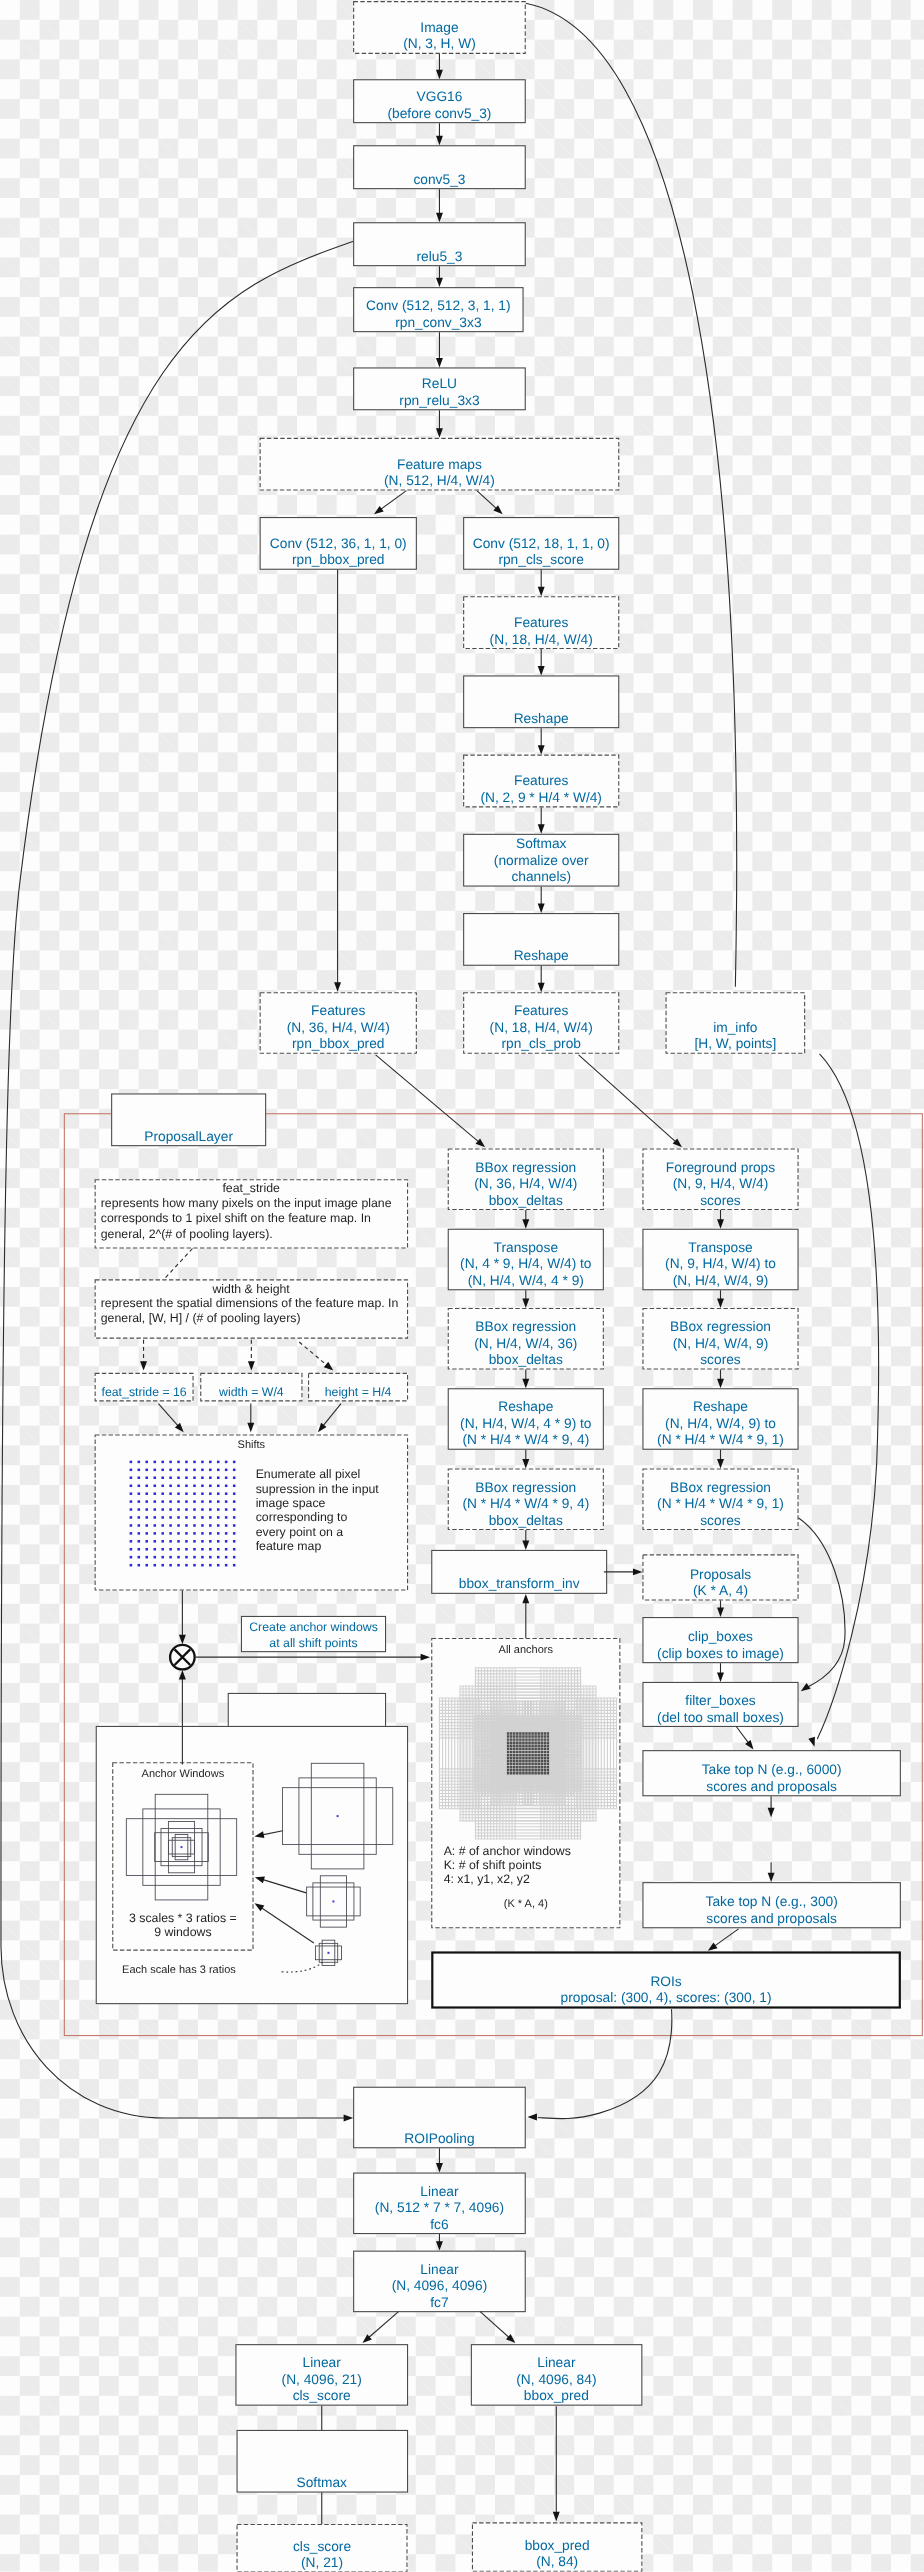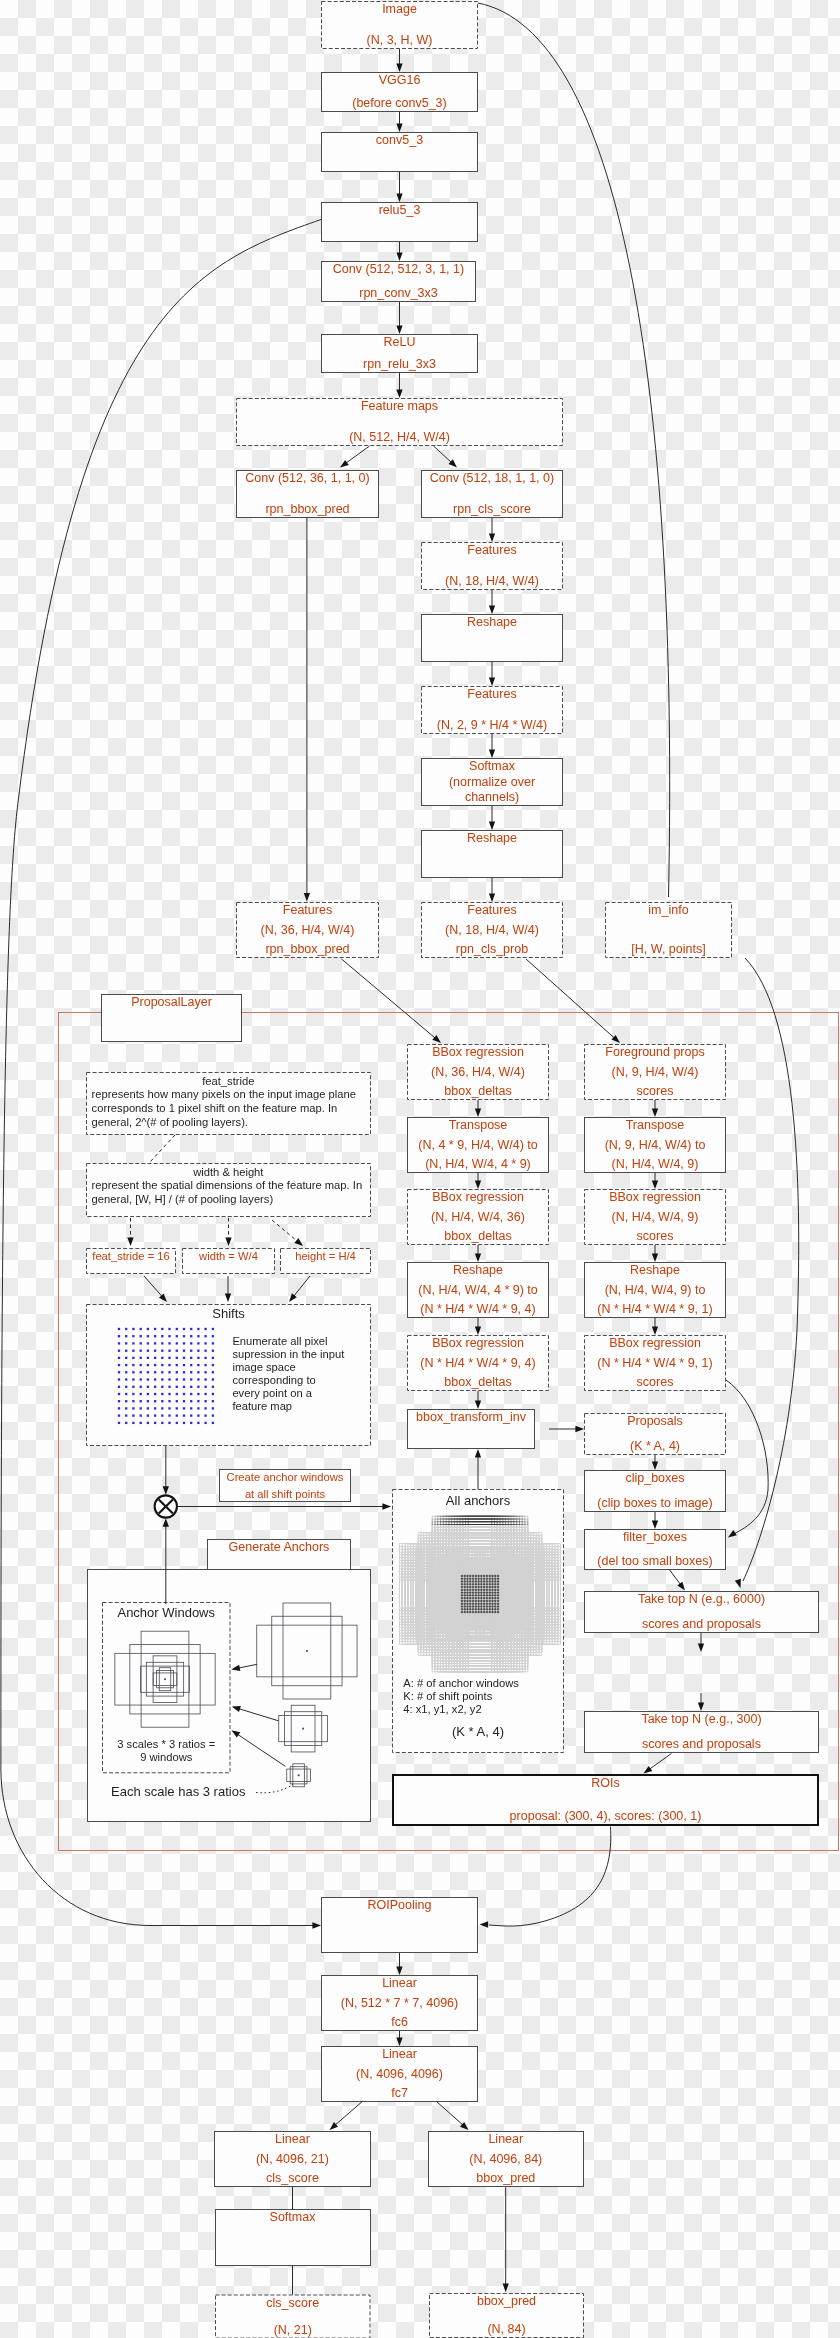--- a/index.html
+++ b/index.html
@@ -9,34 +9,34 @@
        -webkit-font-smoothing:antialiased;}
   #stage{position:relative;width:840px;height:2338px;
     background-image:
       linear-gradient(45deg,#ebebeb 25%,transparent 25%,transparent 75%,#ebebeb 75%),
       linear-gradient(45deg,#ebebeb 25%,transparent 25%,transparent 75%,#ebebeb 75%);
     background-size:36px 36px;
     background-position:0 0,18px 18px;
     background-color:#fdfdfd;}
   .node{position:absolute;box-sizing:border-box;background:#fdfdfd;
     border:1px solid #4a4a4a;
-    display:flex;flex-direction:column;align-items:center;justify-content:space-between;
-    font-size:12.5px;line-height:15px;color:#c2410c;text-align:center;white-space:pre;}
+    display:flex;flex-direction:column;align-items:center;justify-content:flex-end;
+    font-size:12.5px;line-height:15px;color:#0369a1;text-align:center;white-space:pre;}
   .node.dashed{border:1px solid transparent;}
   .node.thick{border:2.2px solid #111;}
   .node.sm{font-size:11.2px;line-height:14px;}
   .note{position:absolute;box-sizing:border-box;background:#fdfdfd;
     border:1px solid transparent;
     font-size:11.2px;line-height:13.9px;color:#1f1f1f;padding:3.2px 5px 0 4.6px;}
   .note .hd{display:block;text-align:center;font-weight:normal;line-height:11.8px;}
   .note .bd{display:block;text-align:left;white-space:pre;}
   .panel{position:absolute;box-sizing:border-box;background:#fdfdfd;}
   .panel.solid{border:1px solid #4a4a4a;}
   .panel.dashed{border:1px solid transparent;}
-  .lbl{position:absolute;font-size:13px;line-height:15px;color:#1f1f1f;white-space:pre;}
+  .lbl{position:absolute;font-size:10px;line-height:15px;color:#1f1f1f;white-space:pre;}
   .lbl.sm{font-size:11.2px;line-height:13px;}
   .lbl .ln{display:block;}
   .node .ln{display:block;}
   #pl-frame{position:absolute;box-sizing:border-box;}
   svg.layer{position:absolute;left:0;top:0;width:840px;height:2338px;overflow:visible;}
   svg.layer path,svg.layer line,svg.layer polyline{fill:none;stroke:#2b2b2b;stroke-width:1;}
   svg.layer .dash{stroke-dasharray:3.5 3;}
   svg.layer .dot{stroke-dasharray:1.6 2.6;stroke-width:1;}
 </style>
 </head>
@@ -67,21 +67,21 @@
 <div class="node dashed sm" style="left:86px;top:1248px;width:90px;height:26px"><span class="ln">feat_stride = 16</span></div>
 <div class="node dashed sm" style="left:182px;top:1248px;width:93px;height:26px"><span class="ln">width = W/4</span></div>
 <div class="node dashed sm" style="left:280px;top:1248px;width:91px;height:26px"><span class="ln">height = H/4</span></div>
 <div class="node sm" style="left:219px;top:1469px;width:132px;height:33px"><span class="ln">Create anchor windows</span><span class="ln">at all shift points</span></div>
 <div class="node" style="left:207px;top:1539px;width:144px;height:48px"><span class="ln">Generate Anchors</span></div>
 <div class="node dashed" style="left:407px;top:1044px;width:142px;height:56px"><span class="ln">BBox regression</span><span class="ln">(N, 36, H/4, W/4)</span><span class="ln">bbox_deltas</span></div>
 <div class="node" style="left:407px;top:1117px;width:142px;height:56px"><span class="ln">Transpose</span><span class="ln">(N, 4 * 9, H/4, W/4) to</span><span class="ln">(N, H/4, W/4, 4 * 9)</span></div>
 <div class="node dashed" style="left:407px;top:1189px;width:142px;height:56px"><span class="ln">BBox regression</span><span class="ln">(N, H/4, W/4, 36)</span><span class="ln">bbox_deltas</span></div>
 <div class="node" style="left:407px;top:1262px;width:142px;height:56px"><span class="ln">Reshape</span><span class="ln">(N, H/4, W/4, 4 * 9) to</span><span class="ln">(N * H/4 * W/4 * 9, 4)</span></div>
 <div class="node dashed" style="left:407px;top:1335px;width:142px;height:56px"><span class="ln">BBox regression</span><span class="ln">(N * H/4 * W/4 * 9, 4)</span><span class="ln">bbox_deltas</span></div>
-<div class="node" style="left:407px;top:1409px;width:128px;height:40px"><span class="ln">bbox_transform_inv</span></div>
+<div class="node" style="left:392px;top:1409px;width:160px;height:40px"><span class="ln">bbox_transform_inv</span></div>
 <div class="node dashed" style="left:584px;top:1044px;width:142px;height:56px"><span class="ln">Foreground props</span><span class="ln">(N, 9, H/4, W/4)</span><span class="ln">scores</span></div>
 <div class="node" style="left:584px;top:1117px;width:142px;height:56px"><span class="ln">Transpose</span><span class="ln">(N, 9, H/4, W/4) to</span><span class="ln">(N, H/4, W/4, 9)</span></div>
 <div class="node dashed" style="left:584px;top:1189px;width:142px;height:56px"><span class="ln">BBox regression</span><span class="ln">(N, H/4, W/4, 9)</span><span class="ln">scores</span></div>
 <div class="node" style="left:584px;top:1262px;width:142px;height:56px"><span class="ln">Reshape</span><span class="ln">(N, H/4, W/4, 9) to</span><span class="ln">(N * H/4 * W/4 * 9, 1)</span></div>
 <div class="node dashed" style="left:584px;top:1335px;width:142px;height:56px"><span class="ln">BBox regression</span><span class="ln">(N * H/4 * W/4 * 9, 1)</span><span class="ln">scores</span></div>
 <div class="node dashed" style="left:584px;top:1413px;width:142px;height:42px"><span class="ln">Proposals</span><span class="ln">(K * A, 4)</span></div>
 <div class="node" style="left:584px;top:1470px;width:142px;height:42px"><span class="ln">clip_boxes</span><span class="ln">(clip boxes to image)</span></div>
 <div class="node" style="left:584px;top:1529px;width:142px;height:41px"><span class="ln">filter_boxes</span><span class="ln">(del too small boxes)</span></div>
 <div class="node" style="left:584px;top:1591px;width:235px;height:42px"><span class="ln">Take top N (e.g., 6000)</span><span class="ln">scores and proposals</span></div>
 <div class="node" style="left:584px;top:1711px;width:235px;height:42px"><span class="ln">Take top N (e.g., 300)</span><span class="ln">scores and proposals</span></div>

